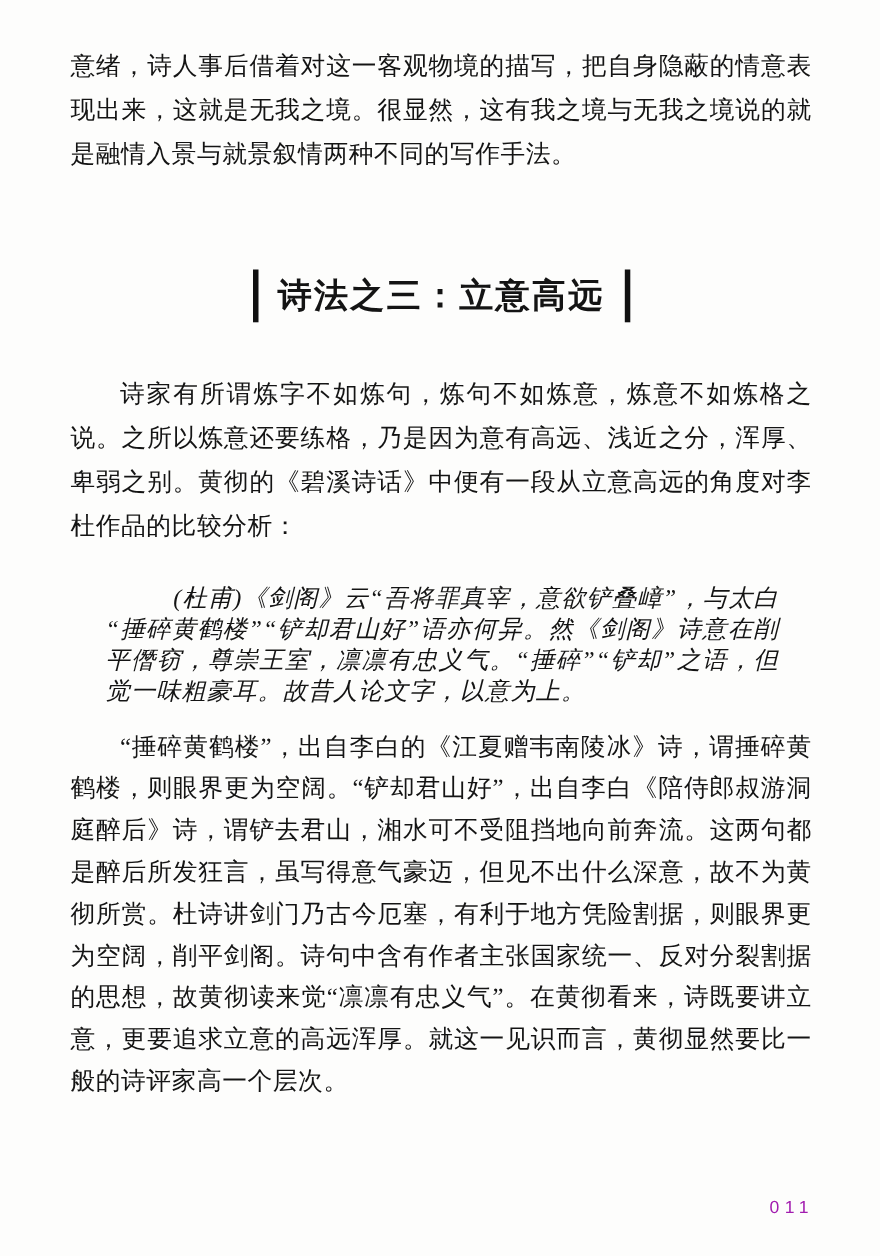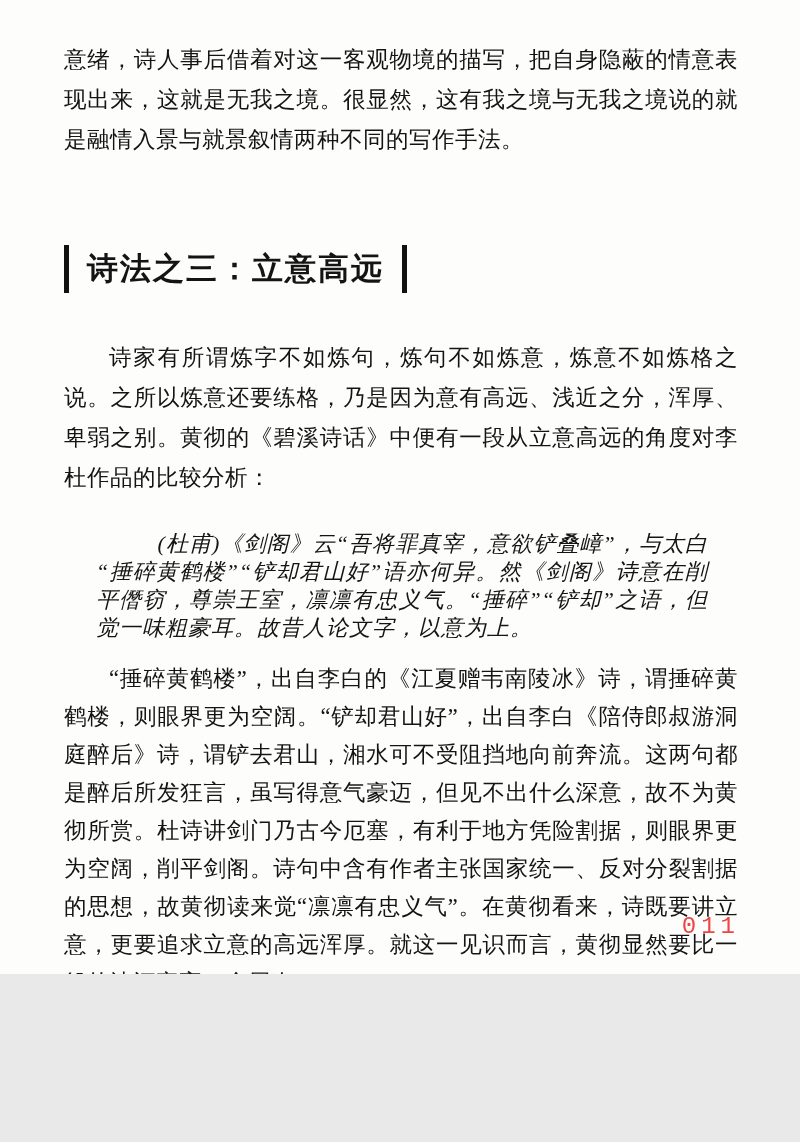--- a/index.html
+++ b/index.html
@@ -3,21 +3,21 @@
 <meta charset="utf-8">
 <style>
   html, body {
     margin: 0;
     padding: 0;
     background: #e9e9e9;
   }
   .page {
     position: relative;
     width: 800px;
-    height: 974px;
+    height: 1142px;
     margin: 0 auto;
     background: #fdfdfc;
     color: #141414;
     font-family: "Liberation Serif", serif;
     overflow: hidden;
     box-sizing: border-box;
   }
   .content {
     position: absolute;
     top: 40px;
@@ -36,20 +36,21 @@
   }
   .para-3 {
     line-height: 38px;
     margin-top: 18px;
   }
   .section-title {
     margin-top: 80px;
     height: 58px;
     display: flex;
     align-items: center;
+    justify-content: center;
   }
   .title-rule {
     width: 5px;
     height: 48px;
     background: #111;
   }
   .title-text {
     font-family: "Liberation Sans", sans-serif;
     font-weight: bold;
     font-size: 31px;
@@ -66,24 +67,24 @@
     line-height: 28px;
     text-align: justify;
     text-indent: 2.8em;
     font-style: italic;
     letter-spacing: 1px;
   }
   .page-number {
     position: absolute;
     right: 60px;
     bottom: 34px;
-    font-size: 24px;
+    font-size: 16px;
     letter-spacing: 5px;
-    font-family: Liberation Mono, monospace;
-    color: #ef4444;
+    font-family: Liberation Sans, sans-serif;
+    color: #a21caf;
   }
 </style>
 </head>
 <body>
 
 <div class="page">
   <div class="content">
 
     <p class="para para-1">意绪，诗人事后借着对这一客观物境的描写，把自身隐蔽的情意表现出来，这就是无我之境。很显然，这有我之境与无我之境说的就是融情入景与就景叙情两种不同的写作手法。</p>
 

